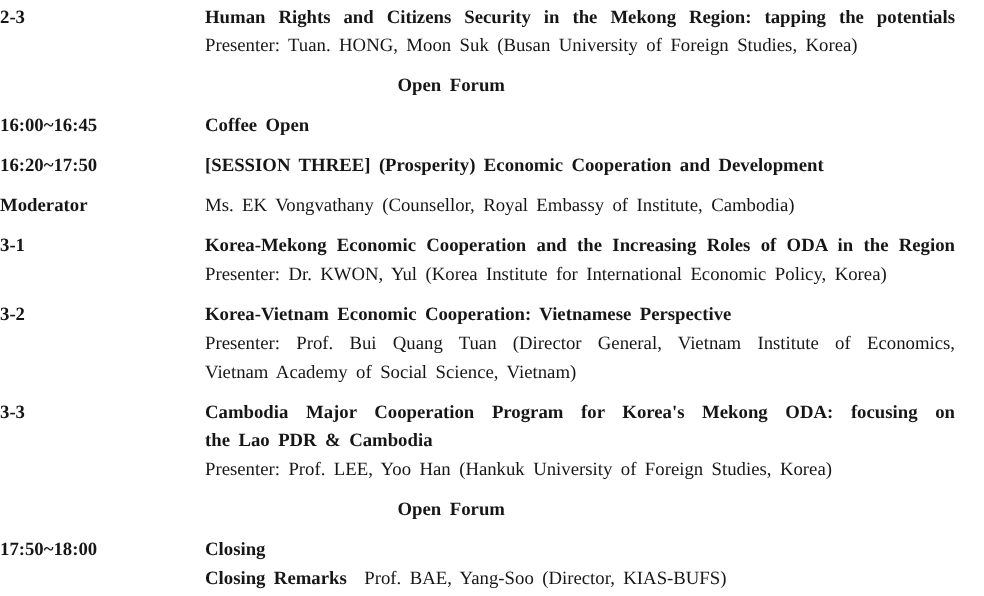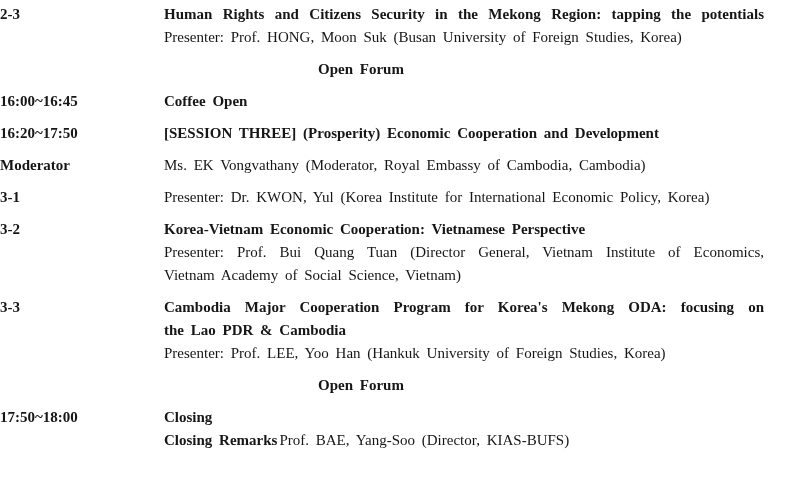--- a/index.html
+++ b/index.html
@@ -43,33 +43,33 @@
     text-align-last: justify;
   }
   .forum {
     text-align: center;
     font-weight: bold;
     margin-bottom: 9px;
     width: 722px;
   }
   .remark-label {
     font-weight: bold;
-    margin-right: 2px;
+    margin-right: 14px;
   }
 </style>
 </head>
 <body>
 
 <div class="doc">
 
   <div class="row">
     <div class="lbl">2-3</div>
     <div class="bod">
       <div class="ttl fill">Human Rights and Citizens Security in the Mekong Region: tapping the potentials</div>
-      <div>Presenter: Prof. HONG, Moon Suk (Busan University of Foreign Studies, Korea)</div>
+      <div>Presenter: Tuan. HONG, Moon Suk (Busan University of Foreign Studies, Korea)</div>
     </div>
   </div>
 
   <div class="forum">Open Forum</div>
 
   <div class="row">
     <div class="lbl">16:00~16:45</div>
     <div class="bod">
       <div class="ttl">Coffee Open</div>
     </div>
@@ -78,27 +78,28 @@
   <div class="row">
     <div class="lbl">16:20~17:50</div>
     <div class="bod">
       <div class="ttl">[SESSION THREE] (Prosperity) Economic Cooperation and Development</div>
     </div>
   </div>
 
   <div class="row">
     <div class="lbl">Moderator</div>
     <div class="bod">
-      <div>Ms. EK Vongvathany (Moderator, Royal Embassy of Cambodia, Cambodia)</div>
+      <div>Ms. EK Vongvathany (Counsellor, Royal Embassy of Institute, Cambodia)</div>
     </div>
   </div>
 
   <div class="row">
     <div class="lbl">3-1</div>
     <div class="bod">
+      <div class="ttl fill">Korea-Mekong Economic Cooperation and the Increasing Roles of ODA in the Region</div>
       <div>Presenter: Dr. KWON, Yul (Korea Institute for International Economic Policy, Korea)</div>
     </div>
   </div>
 
   <div class="row">
     <div class="lbl">3-2</div>
     <div class="bod">
       <div class="ttl">Korea-Vietnam Economic Cooperation: Vietnamese Perspective</div>
       <div class="fill">Presenter: Prof. Bui Quang Tuan (Director General, Vietnam Institute of Economics,</div>
       <div>Vietnam Academy of Social Science, Vietnam)</div>

